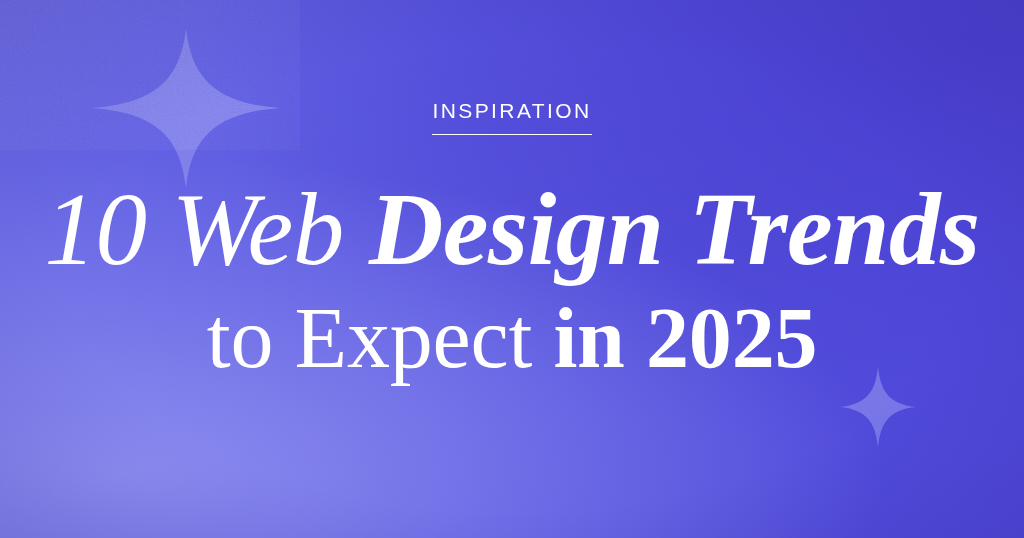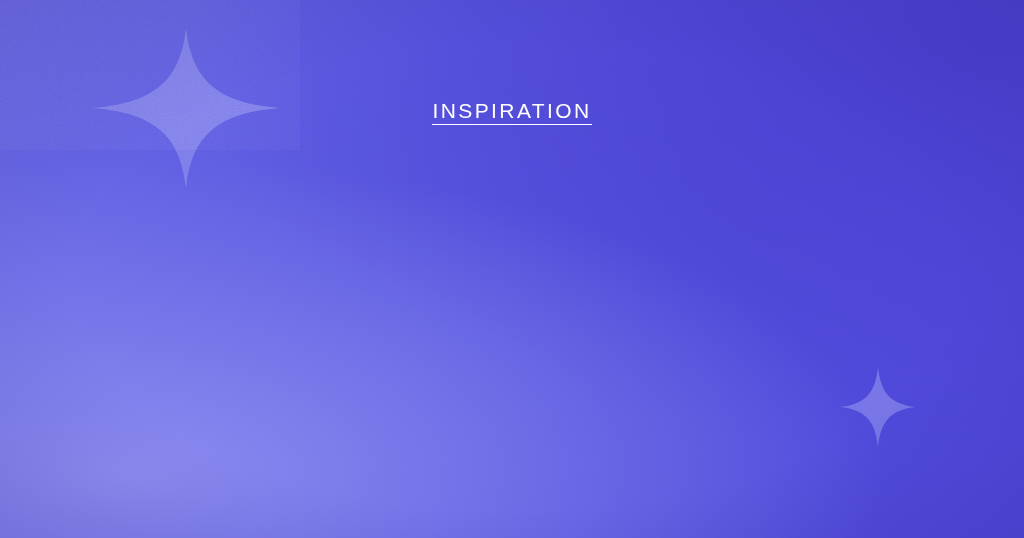--- a/index.html
+++ b/index.html
@@ -74,21 +74,21 @@
     text-align: center;
   }
   .eyebrow {
     display: inline-block;
     font-family: "Liberation Sans", sans-serif;
     font-size: 21px;
     font-weight: 400;
     letter-spacing: 2.4px;
     color: #ffffff;
     line-height: 1.1;
-    padding-bottom: 2px;
+    padding-bottom: 12px;
     border-bottom: 1.6px solid #ffffff;
   }
 
   .headline {
     position: absolute;
     left: 0;
     right: 0;
     top: 178px;
     text-align: center;
     color: #ffffff;
@@ -140,15 +140,23 @@
   </svg>
 
   <div class="vignette"></div>
 
   <div class="content">
 
     <div class="eyebrow-wrap">
       <span class="eyebrow">INSPIRATION</span>
     </div>
 
+    <div class="headline">
+      <div class="hl-line1">
+        <span class="t-italic">10 Web </span><span class="t-italic-bold">Design Trends</span>
+      </div>
+      <div class="hl-line2">
+        <span class="t-roman">to Expect </span><span class="t-roman-bold">in 2025</span>
+      </div>
+    </div>
 
   </div>
 </div>
 
 </body></html>

